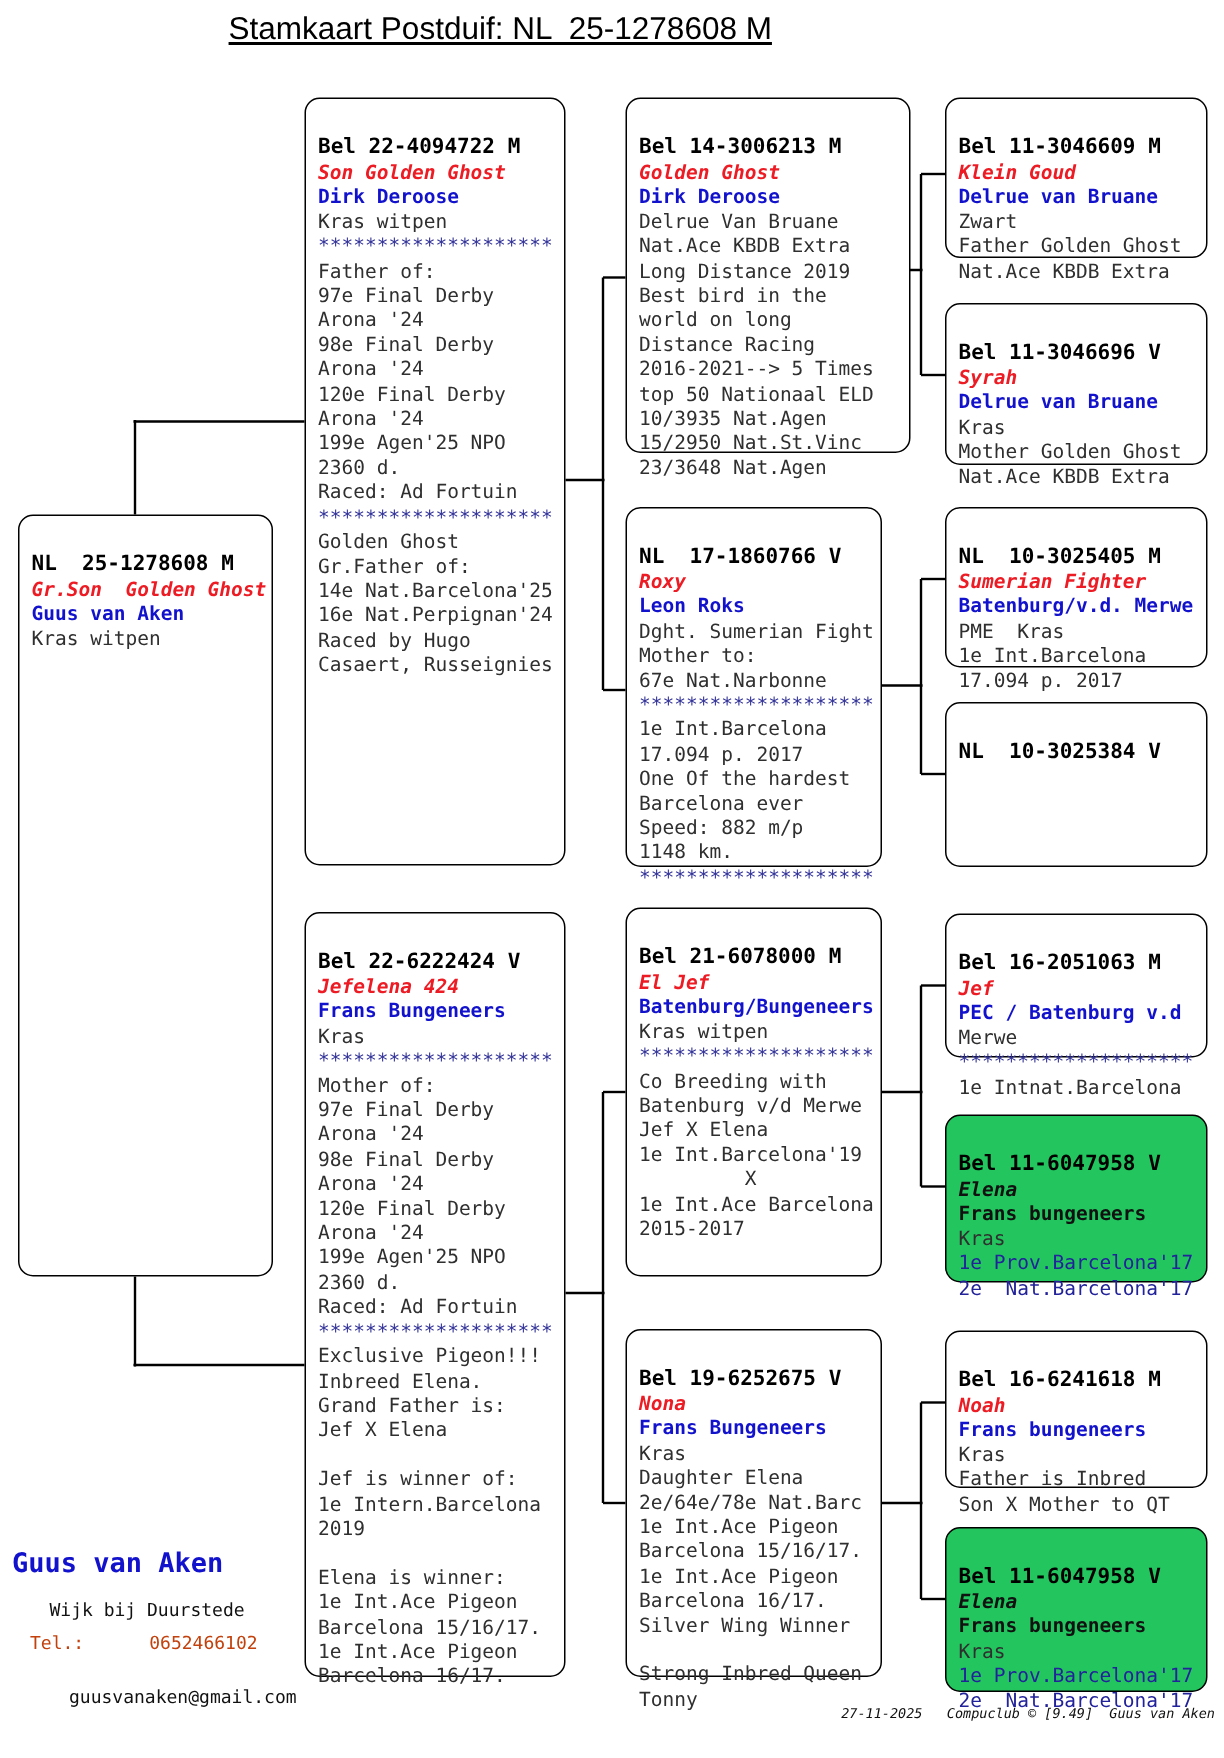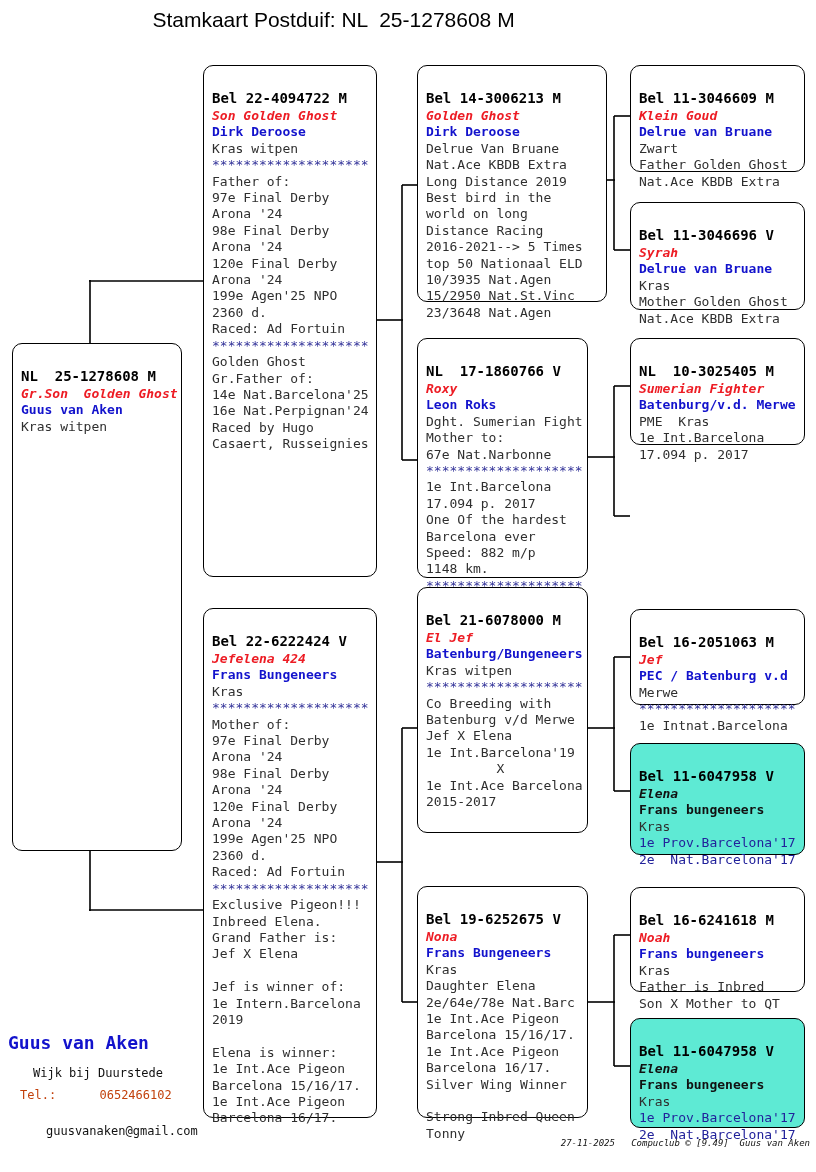--- a/index.html
+++ b/index.html
@@ -1,24 +1,24 @@
 <!DOCTYPE html>
 <html><head>
 <meta charset="utf-8">
 <style>
   html,body{margin:0;padding:0;background:#fff;}
   #card{position:relative;width:816px;height:1172px;background:#fff;overflow:hidden;
         font-family:"DejaVu Sans Mono","Liberation Mono",monospace;}
   .title{position:absolute;left:0;top:8px;width:667px;text-align:center;
          font-family:"Liberation Sans","DejaVu Sans",sans-serif;
-         font-size:21px;color:#000;white-space:pre;}
+         font-size:21px;color:#000;white-space:pre;text-decoration:underline;}
   svg.wires{position:absolute;left:0;top:0;}
   .box{position:absolute;box-sizing:border-box;background:#fff;border:1.6px solid #000;
        border-radius:10px;padding:23px 2px 2px 8px;font-size:13px;line-height:16.4px;color:#2f2f2f;}
-  .box.pink{background:#5eead4;}
+  .box.pink{background:#22c55e;}
   .head{font-weight:bold;font-size:14px;color:#000;white-space:pre;line-height:19px;}
   .ln{white-space:pre;}
   .ln:empty::before{content:"\a0";}
   .ln.body{color:#2f2f2f;}
   .ln.red{color:#ed1c24;font-style:italic;font-weight:bold;}
   .ln.blue{color:#1212cc;font-weight:bold;}
   .ln.stars{color:#333399;}
   .ln.biti{color:#111;font-style:italic;font-weight:bold;}
   .ln.bbold{color:#111;font-weight:bold;}
   .ln.award{color:#22229b;}
@@ -168,21 +168,21 @@
         <div class="ln body">1e Int.Barcelona</div>
         <div class="ln body">17.094 p. 2017</div>
         <div class="ln body">One Of the hardest</div>
         <div class="ln body">Barcelona ever</div>
         <div class="ln body">Speed: 882 m/p</div>
         <div class="ln body">1148 km.</div>
         <div class="ln stars">********************</div>
       </div>
   </div>
 
-  <div class="box" style="left:417px;top:587px;width:171px;height:246px">
+  <div class="box" style="left:417px;top:605px;width:171px;height:246px">
     <div class="head">Bel 21-6078000 M</div>
     <div>
         <div class="ln red">El Jef</div>
         <div class="ln blue">Batenburg/Bungeneers</div>
         <div class="ln body">Kras witpen</div>
         <div class="ln stars">********************</div>
         <div class="ln body">Co Breeding with</div>
         <div class="ln body">Batenburg v/d Merwe</div>
         <div class="ln body">Jef X Elena</div>
         <div class="ln body">1e Int.Barcelona'19</div>
@@ -237,20 +237,24 @@
     <div class="head">NL  10-3025405 M</div>
     <div>
         <div class="ln red">Sumerian Fighter</div>
         <div class="ln blue">Batenburg/v.d. Merwe</div>
         <div class="ln body">PME  Kras</div>
         <div class="ln body">1e Int.Barcelona</div>
         <div class="ln body">17.094 p. 2017</div>
       </div>
   </div>
 
+  <div class="box" style="left:630px;top:468px;width:175px;height:110px">
+    <div class="head">NL  10-3025384 V</div>
+    <div></div>
+  </div>
 
   <div class="box" style="left:630px;top:609px;width:175px;height:96px">
     <div class="head">Bel 16-2051063 M</div>
     <div>
         <div class="ln red">Jef</div>
         <div class="ln blue">PEC / Batenburg v.d</div>
         <div class="ln body">Merwe</div>
         <div class="ln stars">********************</div>
         <div class="ln body">1e Intnat.Barcelona</div>
       </div>

